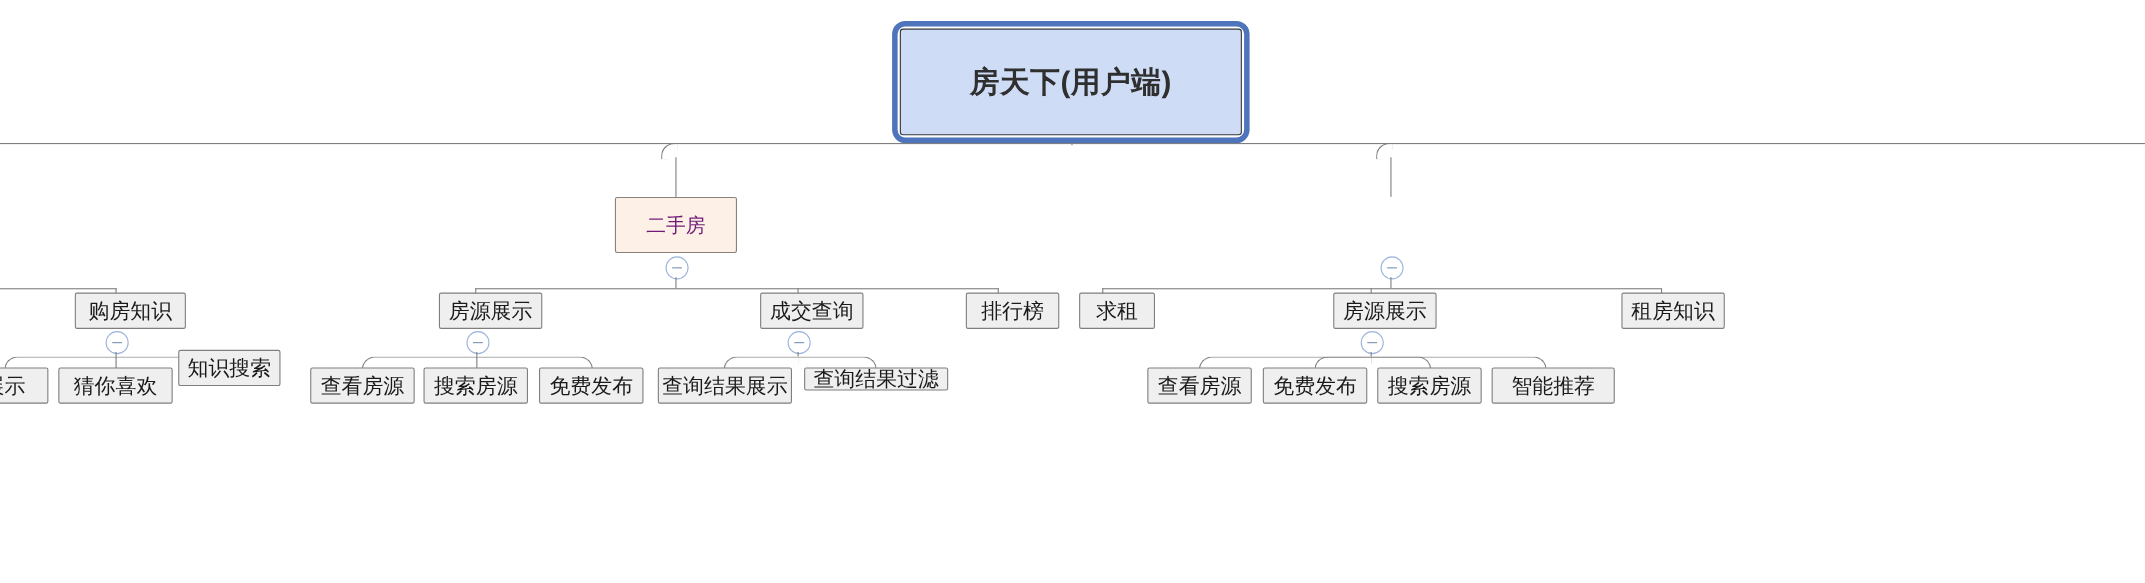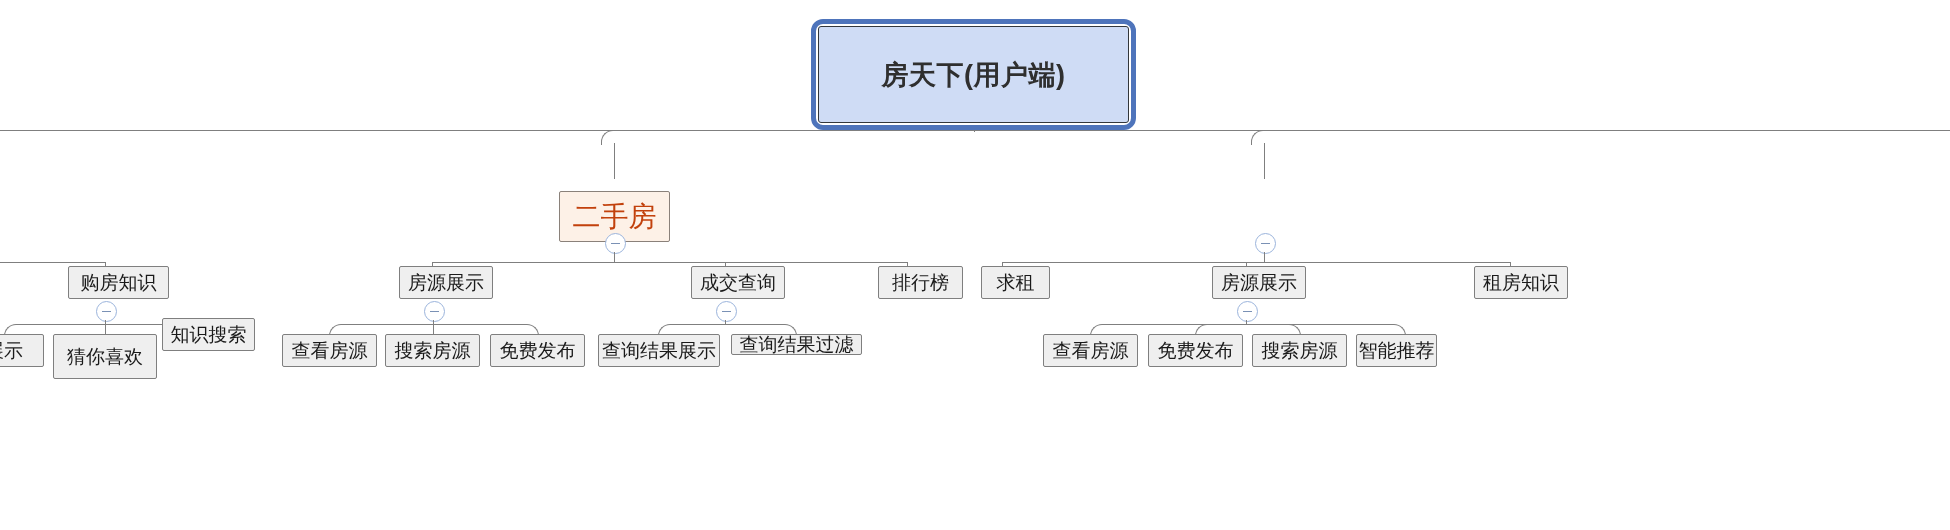--- a/index.html
+++ b/index.html
@@ -26,21 +26,21 @@
     background:#cfdcf5;border:1.6px solid #33373b;border-radius:3px;
     font-size:27px;font-weight:bold;letter-spacing:.5px;color:#2f2f2f;
   }
   .root-frame{
     position:absolute;border:5px solid #4e74bb;border-radius:12px;background:#ffffff;
     box-sizing:border-box;
   }
 
   .node.lvl2{
     background:#fdf1e7;border:1.6px solid #8a817a;border-radius:2px;
-    font-size:28px;color:#c2410c;margin-top:12px;
+    font-size:18px;color:#701a75;
   }
   .node.lvl3{
     background:#efefef;border:1.6px solid #7f7f7f;border-radius:2px;
     font-size:19px;color:#1a1a1a;margin-left:13px;
   }
   .node.leaf{
     background:#efefef;border:1.6px solid #7f7f7f;border-radius:2px;
     font-size:19px;color:#1a1a1a;
   }
 
@@ -152,21 +152,21 @@
 
   <div class="vline" style="left:1246px;top:320px;height:4px;"></div>
   <div class="elbow left" style="left:1090px;top:324px;width:156px;height:12px;"></div>
   <div class="elbow right" style="left:1246px;top:324px;width:159px;height:12px;"></div>
   <div class="elbow left" style="left:1195px;top:324px;width:51px;height:12px;"></div>
   <div class="elbow right" style="left:1246px;top:324px;width:54px;height:12px;"></div>
 
   <div class="node leaf" style="left:-36px;top:334px;width:80px;height:33px;">
     <span>展示</span>
   </div>
-  <div class="node leaf" style="left:53px;top:334px;width:104px;height:45px;">
+  <div class="node leaf" style="left:53px;top:334px;width:104px;height:33px;">
     <span>猜你喜欢</span>
   </div>
   <div class="node leaf" style="left:162px;top:318px;width:93px;height:33px;">
     <span>知识搜索</span>
   </div>
 
   <div class="node leaf" style="left:282px;top:334px;width:95px;height:33px;">
     <span>查看房源</span>
   </div>
   <div class="node leaf" style="left:385px;top:334px;width:95px;height:33px;">
@@ -185,17 +185,17 @@
 
   <div class="node leaf" style="left:1043px;top:334px;width:95px;height:33px;">
     <span>查看房源</span>
   </div>
   <div class="node leaf" style="left:1148px;top:334px;width:95px;height:33px;">
     <span>免费发布</span>
   </div>
   <div class="node leaf" style="left:1252px;top:334px;width:95px;height:33px;">
     <span>搜索房源</span>
   </div>
-  <div class="node leaf" style="left:1356px;top:334px;width:81px;height:33px;">
+  <div class="node leaf" style="left:1356px;top:334px;width:112px;height:33px;">
     <span>智能推荐</span>
   </div>
 
 </div>
 
 </body></html>

